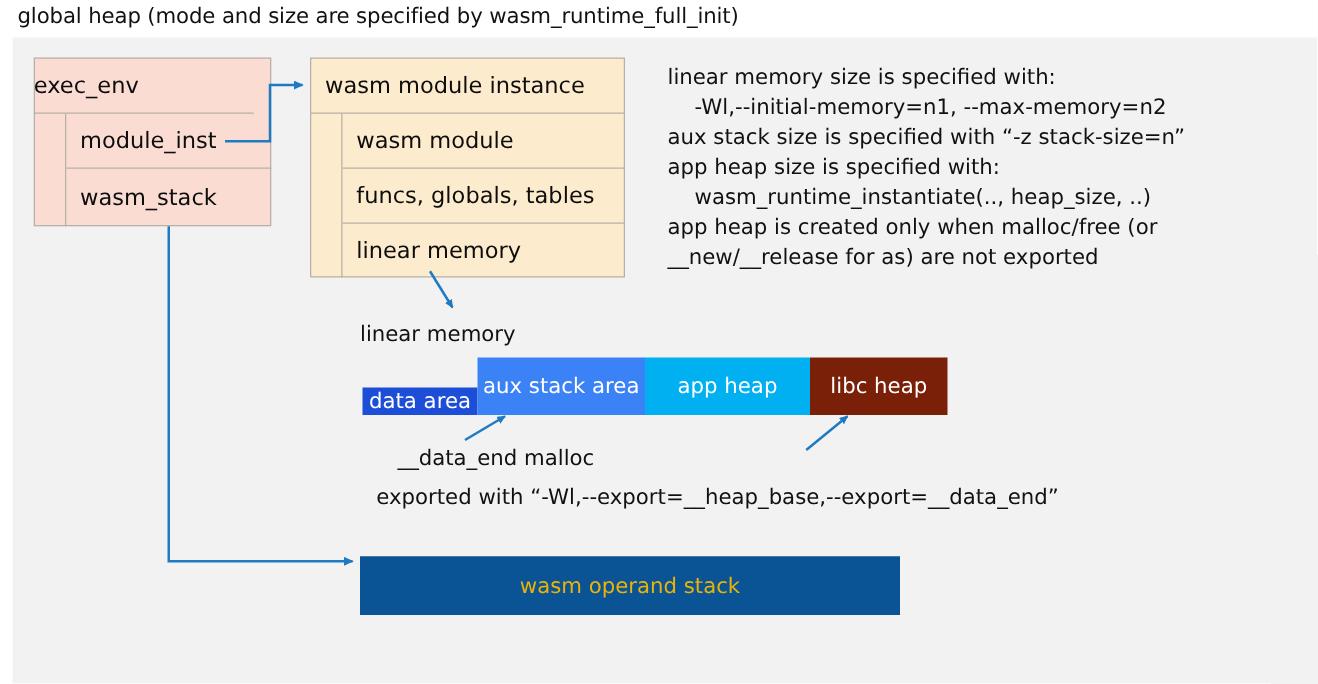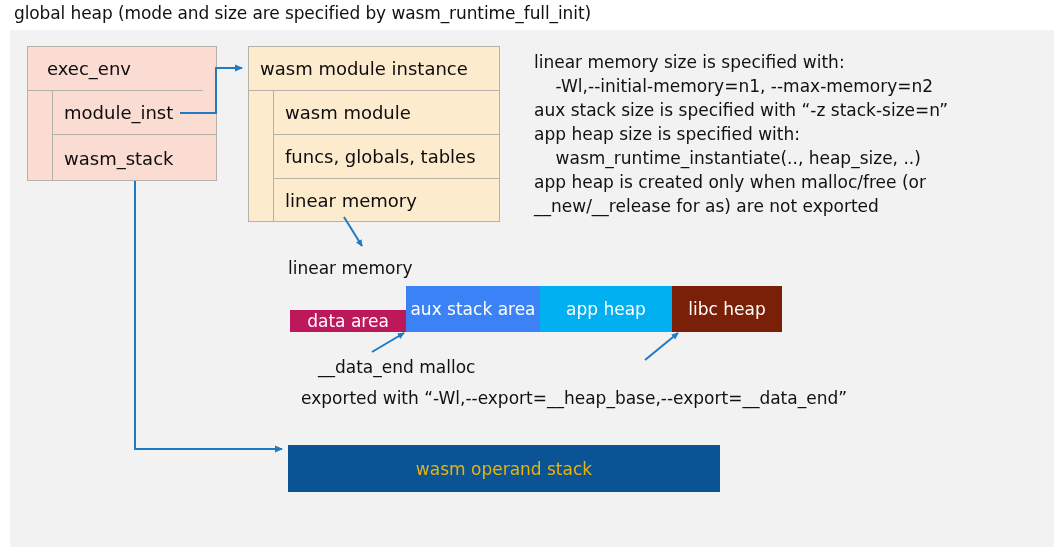--- a/index.html
+++ b/index.html
@@ -52,21 +52,21 @@
   }
 
   
   #exec-env-box {
     left: 27px; top: 46px; width: 190px; height: 135px;
     background: #fadcd2;
   }
   #exec-env-header {
     left: 27px; top: 46px; width: 176px; height: 45px;
     border-bottom: 1px solid #b6b1a8;
-    padding-left: 20px;
+    padding-left: 0;
   }
   #exec-env-indent {
     position: absolute;
     left: 27px; top: 91px; width: 26px; height: 90px;
     border-right: 1px solid #b6b1a8;
     box-sizing: border-box;
   }
   #module-inst-row {
     left: 53px; top: 91px; width: 164px; height: 44px;
     border-bottom: 1px solid #b6b1a8;
@@ -207,21 +207,21 @@
     -Wl,--initial-memory=n1, --max-memory=n2
 aux stack size is specified with “-z stack-size=n”
 app heap size is specified with:
     wasm_runtime_instantiate(.., heap_size, ..)
 app heap is created only when malloc/free (or
 __new/__release for as) are not exported</div>
 
   <div id="linear-memory-caption">linear memory</div>
 
   <div id="mem-bar">
-    <div class="seg" id="seg-data" style="width: 116px; background: #be185d; margin-top: 24px;">data area</div>
+    <div class="seg" id="seg-data" style="width: 92px; background: #1d4ed8; margin-top: 24px;">data area</div>
     <div class="seg" id="seg-aux" style="width: 134px; background: #3b82f6;">aux stack area</div>
     <div class="seg" id="seg-app" style="width: 132px; background: rgb(0, 176, 240);">app heap</div>
     <div class="seg" id="seg-libc" style="width: 110px; background: rgb(123, 32, 8);">libc heap</div>
   </div>
 
   <div class="anno" id="anno-data-end">__data_end malloc</div>
   <div class="anno" id="anno-exported">exported with “-Wl,--export=__heap_base,--export=__data_end”</div>
 
   <div id="operand-stack" style="background: rgb(10, 83, 148);">wasm operand stack</div>
 

